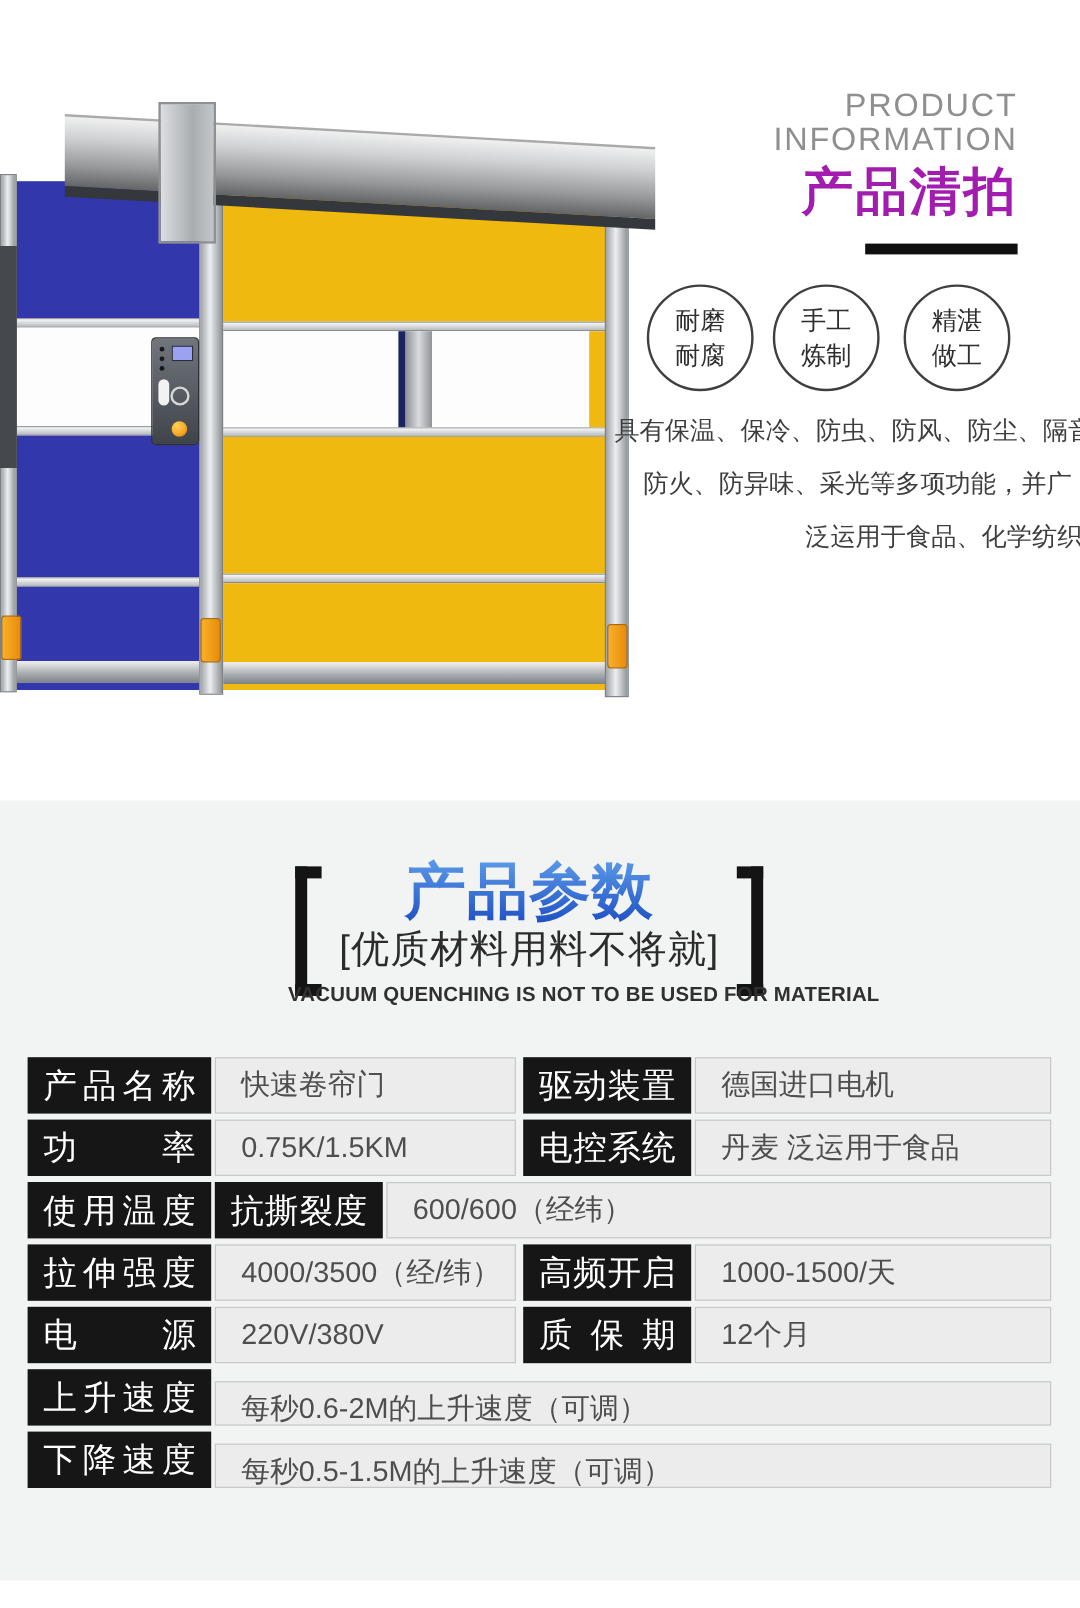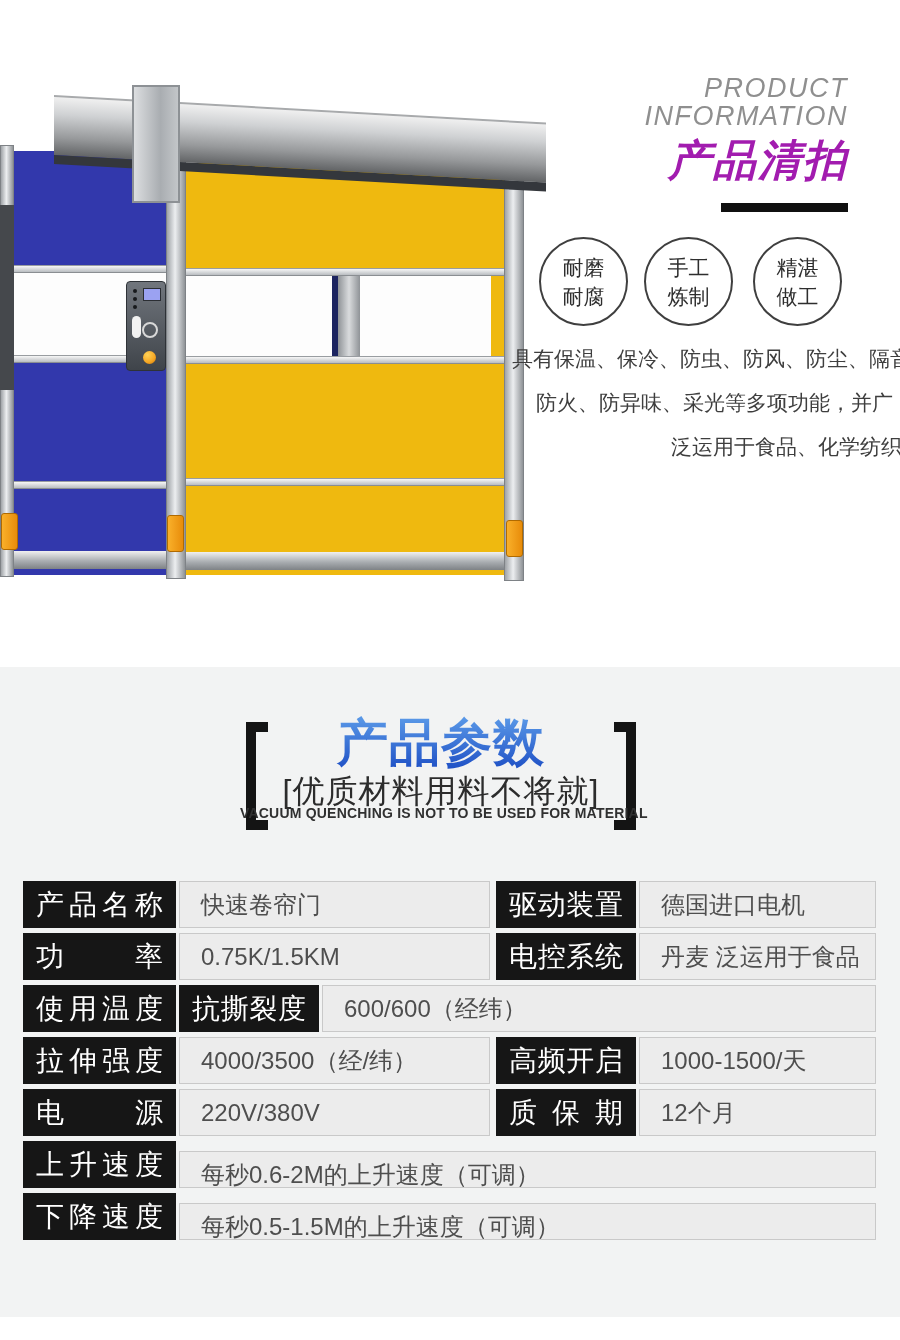--- a/index.html
+++ b/index.html
@@ -47,21 +47,21 @@
   .panel-dial{position:absolute;right:7px;top:40px;width:16px;height:16px;border-radius:50%;
        border:2px solid #d8d8d8;box-sizing:border-box;}
   .panel-btn{position:absolute;right:9px;bottom:6px;width:13px;height:13px;border-radius:50%;
        background:radial-gradient(circle at 35% 30%,#ffd257,var(--handle-orange) 60%,#c96f00);}
   .handle{position:absolute;width:17px;height:37px;z-index:6;border:1px solid #b06a00;border-radius:3px;
        background:linear-gradient(90deg,#f9b02a,#e88c0a);box-sizing:border-box;}
   .handle-left{left:1px;top:428px;}
   .handle-center{left:167px;top:430px;}
   .handle-right{left:506px;top:435px;}
 
-  .hero-text{position:absolute;right:52px;top:74px;text-align:right;z-index:7;font-style:italic;}
+  .hero-text{position:absolute;right:52px;top:74px;text-align:right;z-index:7;}
   .en-line{font-size:27px;line-height:28px;font-weight:300;color:#8f8f8f;letter-spacing:1.5px;}
   .cn-title{margin-top:7px;font-size:43px;line-height:46px;font-weight:700;color:#a21caf;letter-spacing:2px;}
   .black-bar{margin-top:20px;margin-left:auto;width:127px;height:9px;background:#101010;}
 
   .badge{position:absolute;top:237px;width:89px;height:89px;border:2px solid #3f3f3f;border-radius:50%;
        box-sizing:border-box;display:flex;flex-direction:column;align-items:center;justify-content:center;
        font-size:21px;line-height:29px;color:#2e2e2e;z-index:7;}
   .badge-1{left:539px;} .badge-2{left:644px;} .badge-3{left:753px;}
 
   .desc-line{position:absolute;font-size:21px;color:#3e3e3e;white-space:nowrap;z-index:7;}
@@ -71,32 +71,32 @@
   .params{position:absolute;left:0;top:667px;width:900px;height:650px;background:var(--section-bg);padding-left:25px;}
   .pbracket{position:absolute;top:55px;width:22px;height:108px;box-sizing:border-box;}
   .pbracket-l{left:246px;border-left:10px solid #141414;border-top:10px solid #141414;border-bottom:10px solid #141414;}
   .pbracket-r{left:614px;border-right:10px solid #141414;border-top:10px solid #141414;border-bottom:10px solid #141414;}
   .p-title{position:absolute;left:240px;top:42px;width:402px;text-align:center;
        font-size:51px;font-weight:800;letter-spacing:1px;
        background:linear-gradient(180deg,var(--title-blue-top) 10%,var(--title-blue-bottom) 90%);
        -webkit-background-clip:text;background-clip:text;color:transparent;}
   .p-sub{position:absolute;left:240px;top:103px;width:402px;text-align:center;
        font-size:32px;color:#2c2c2c;letter-spacing:1px;}
-  .p-sub-en{position:absolute;left:240px;top:138px;width:402px;text-align:center;
-       font-size:14px;font-weight:600;color:#303030;letter-spacing:0.2px;white-space:nowrap;}
+  .p-sub-en{position:absolute;left:240px;top:152px;width:402px;text-align:center;
+       font-size:17px;font-weight:600;color:#303030;letter-spacing:0.2px;white-space:nowrap;}
 
   .spec-table{position:absolute;left:23px;top:214px;width:853px;display:flex;flex-direction:column;gap:5px;}
   .srow{display:flex;height:47px;}
   .scell-label{width:153px;margin-right:3px;background:var(--table-label-bg);color:#ffffff;
        font-size:28px;line-height:47px;padding:0 13px;box-sizing:border-box;
        text-align:justify;text-align-last:justify;flex-shrink:0;}
   .scell-label.w2{width:140px;}
   .scell-value{background:#ececec;border:1px solid #c9c9c9;color:#4e4e4e;
        font-size:24px;line-height:45px;padding-left:21px;box-sizing:border-box;white-space:nowrap;overflow:hidden;}
-  .v1{width:311px;margin-right:6px;} .v2{flex:1;} .vfull{flex:1;margin-top:10px;}
+  .v1{width:251px;margin-right:6px;} .v2{flex:1;} .vfull{flex:1;margin-top:10px;}
 </style>
 </head>
 <body>
 
 <div class="canvas">
 
   <section class="hero">
 
     <div class="photo">
       <div class="post post-left"></div>

